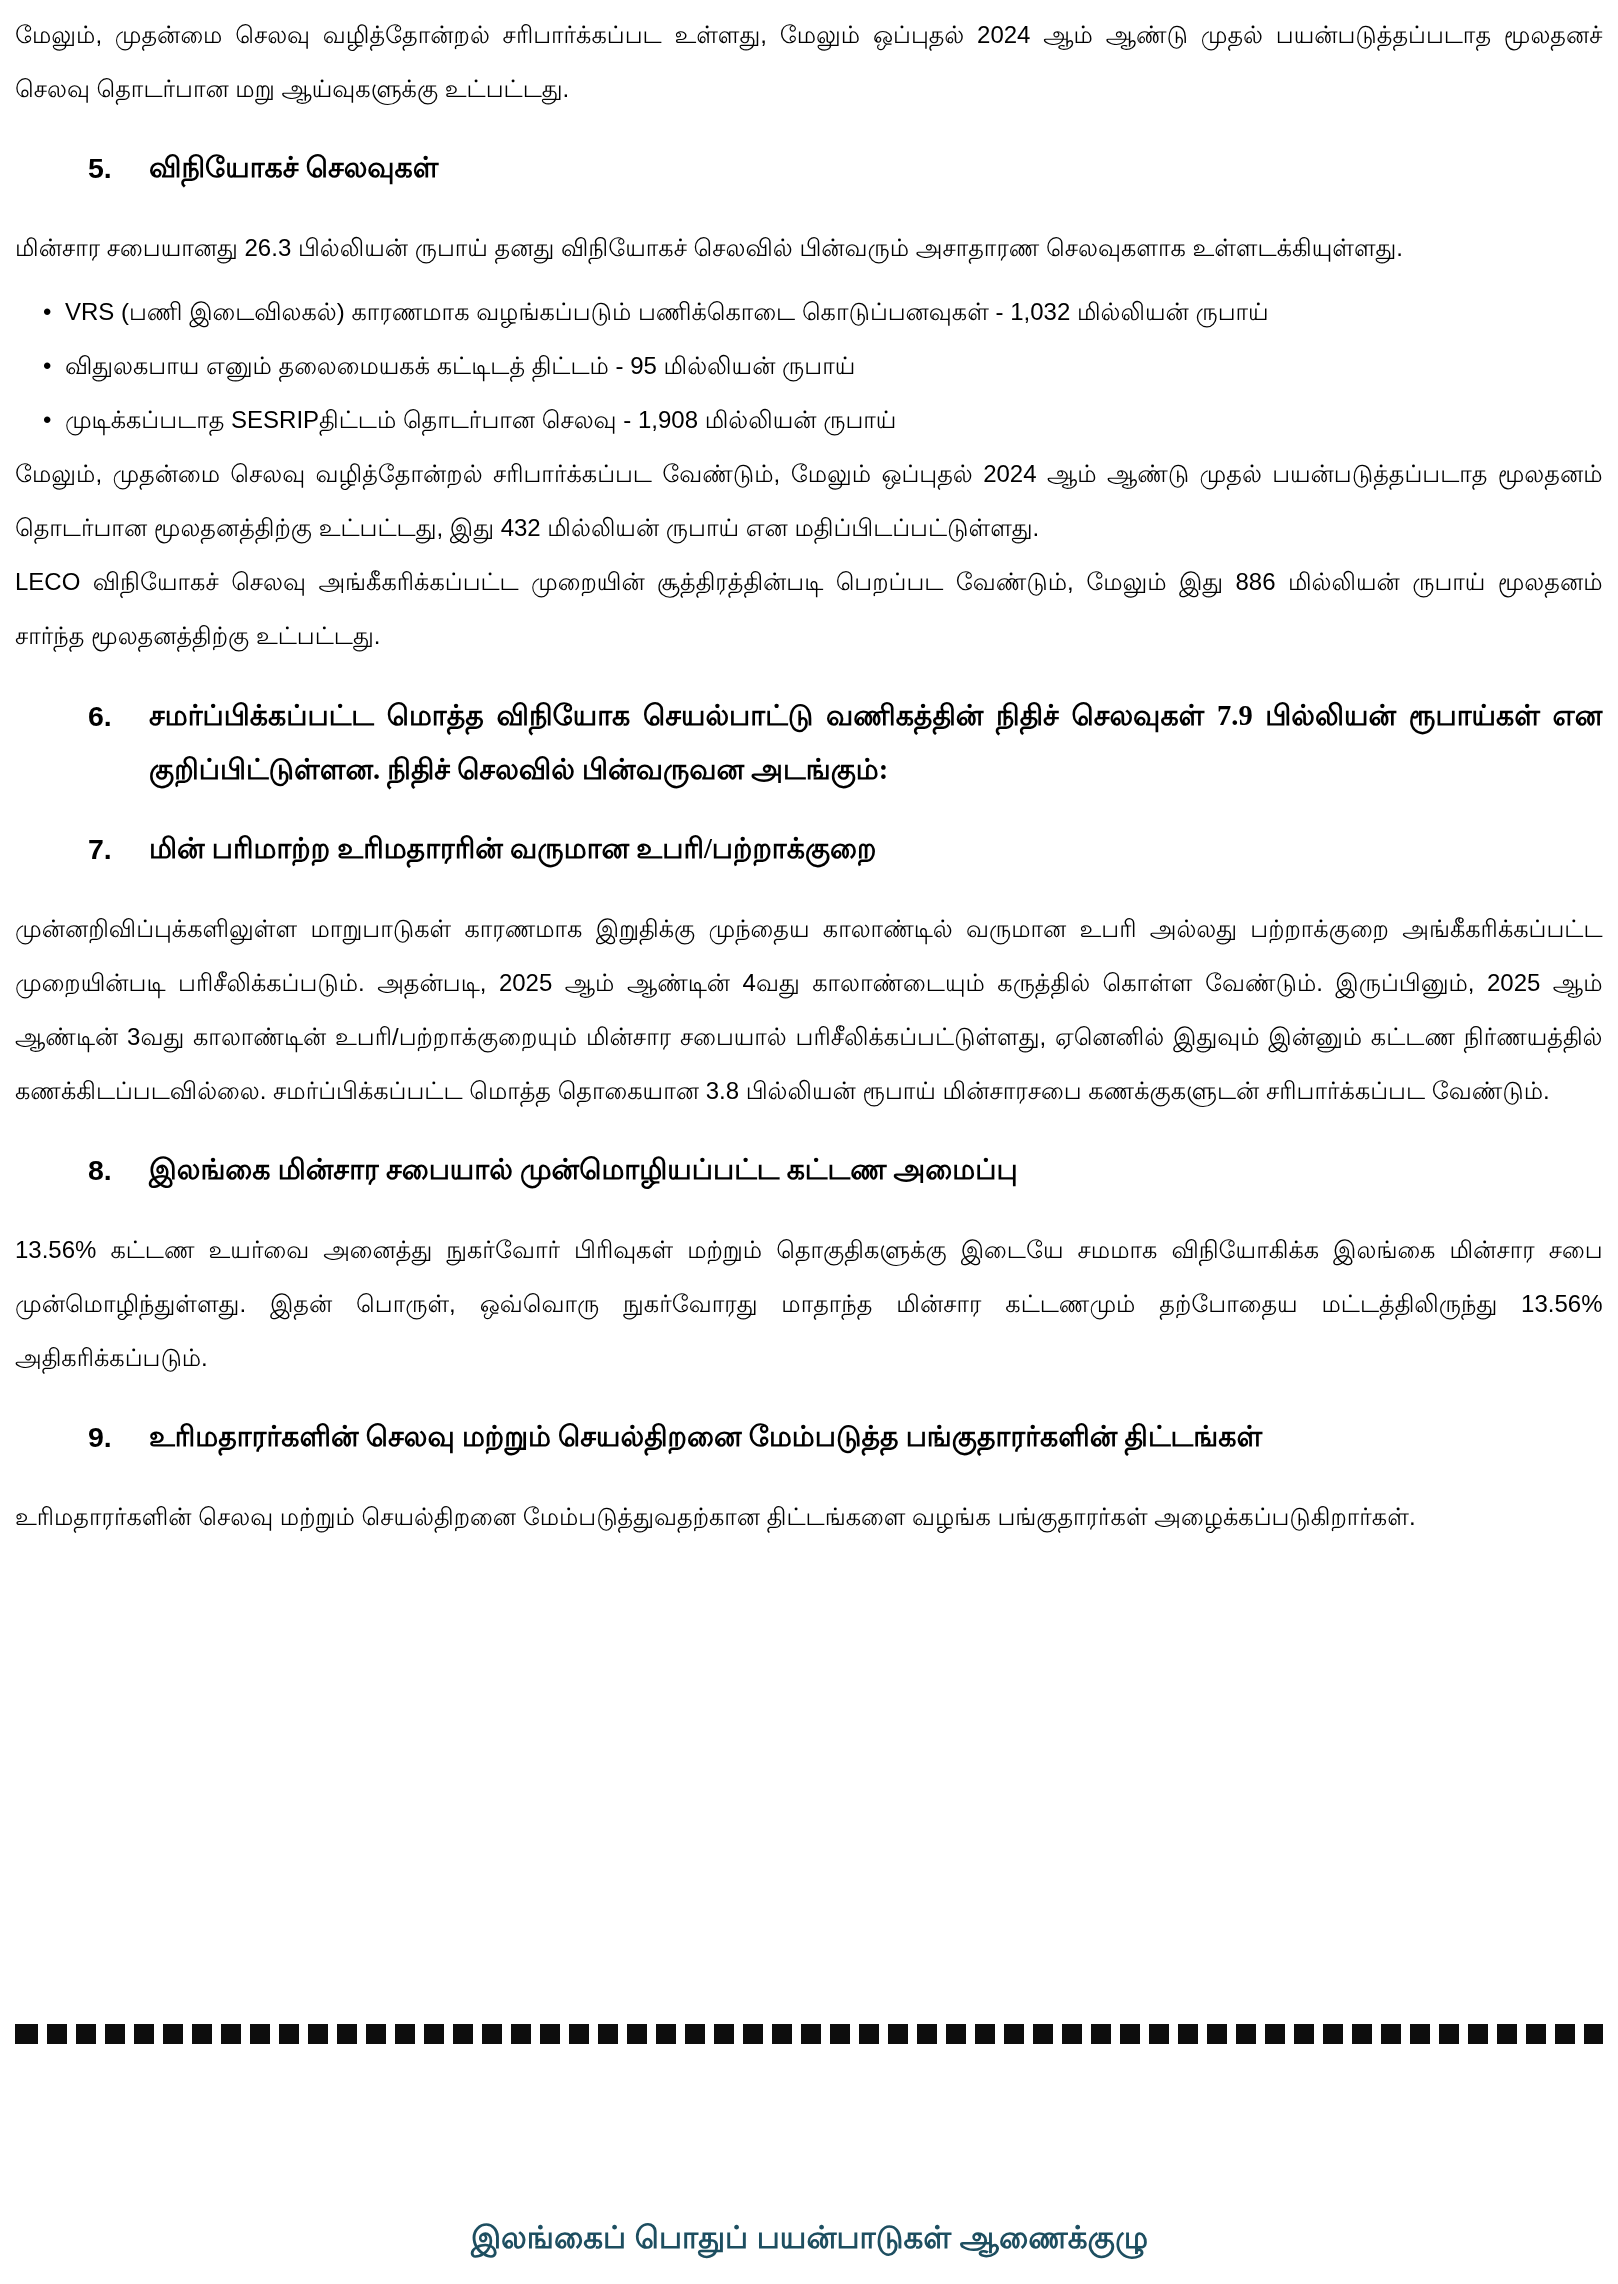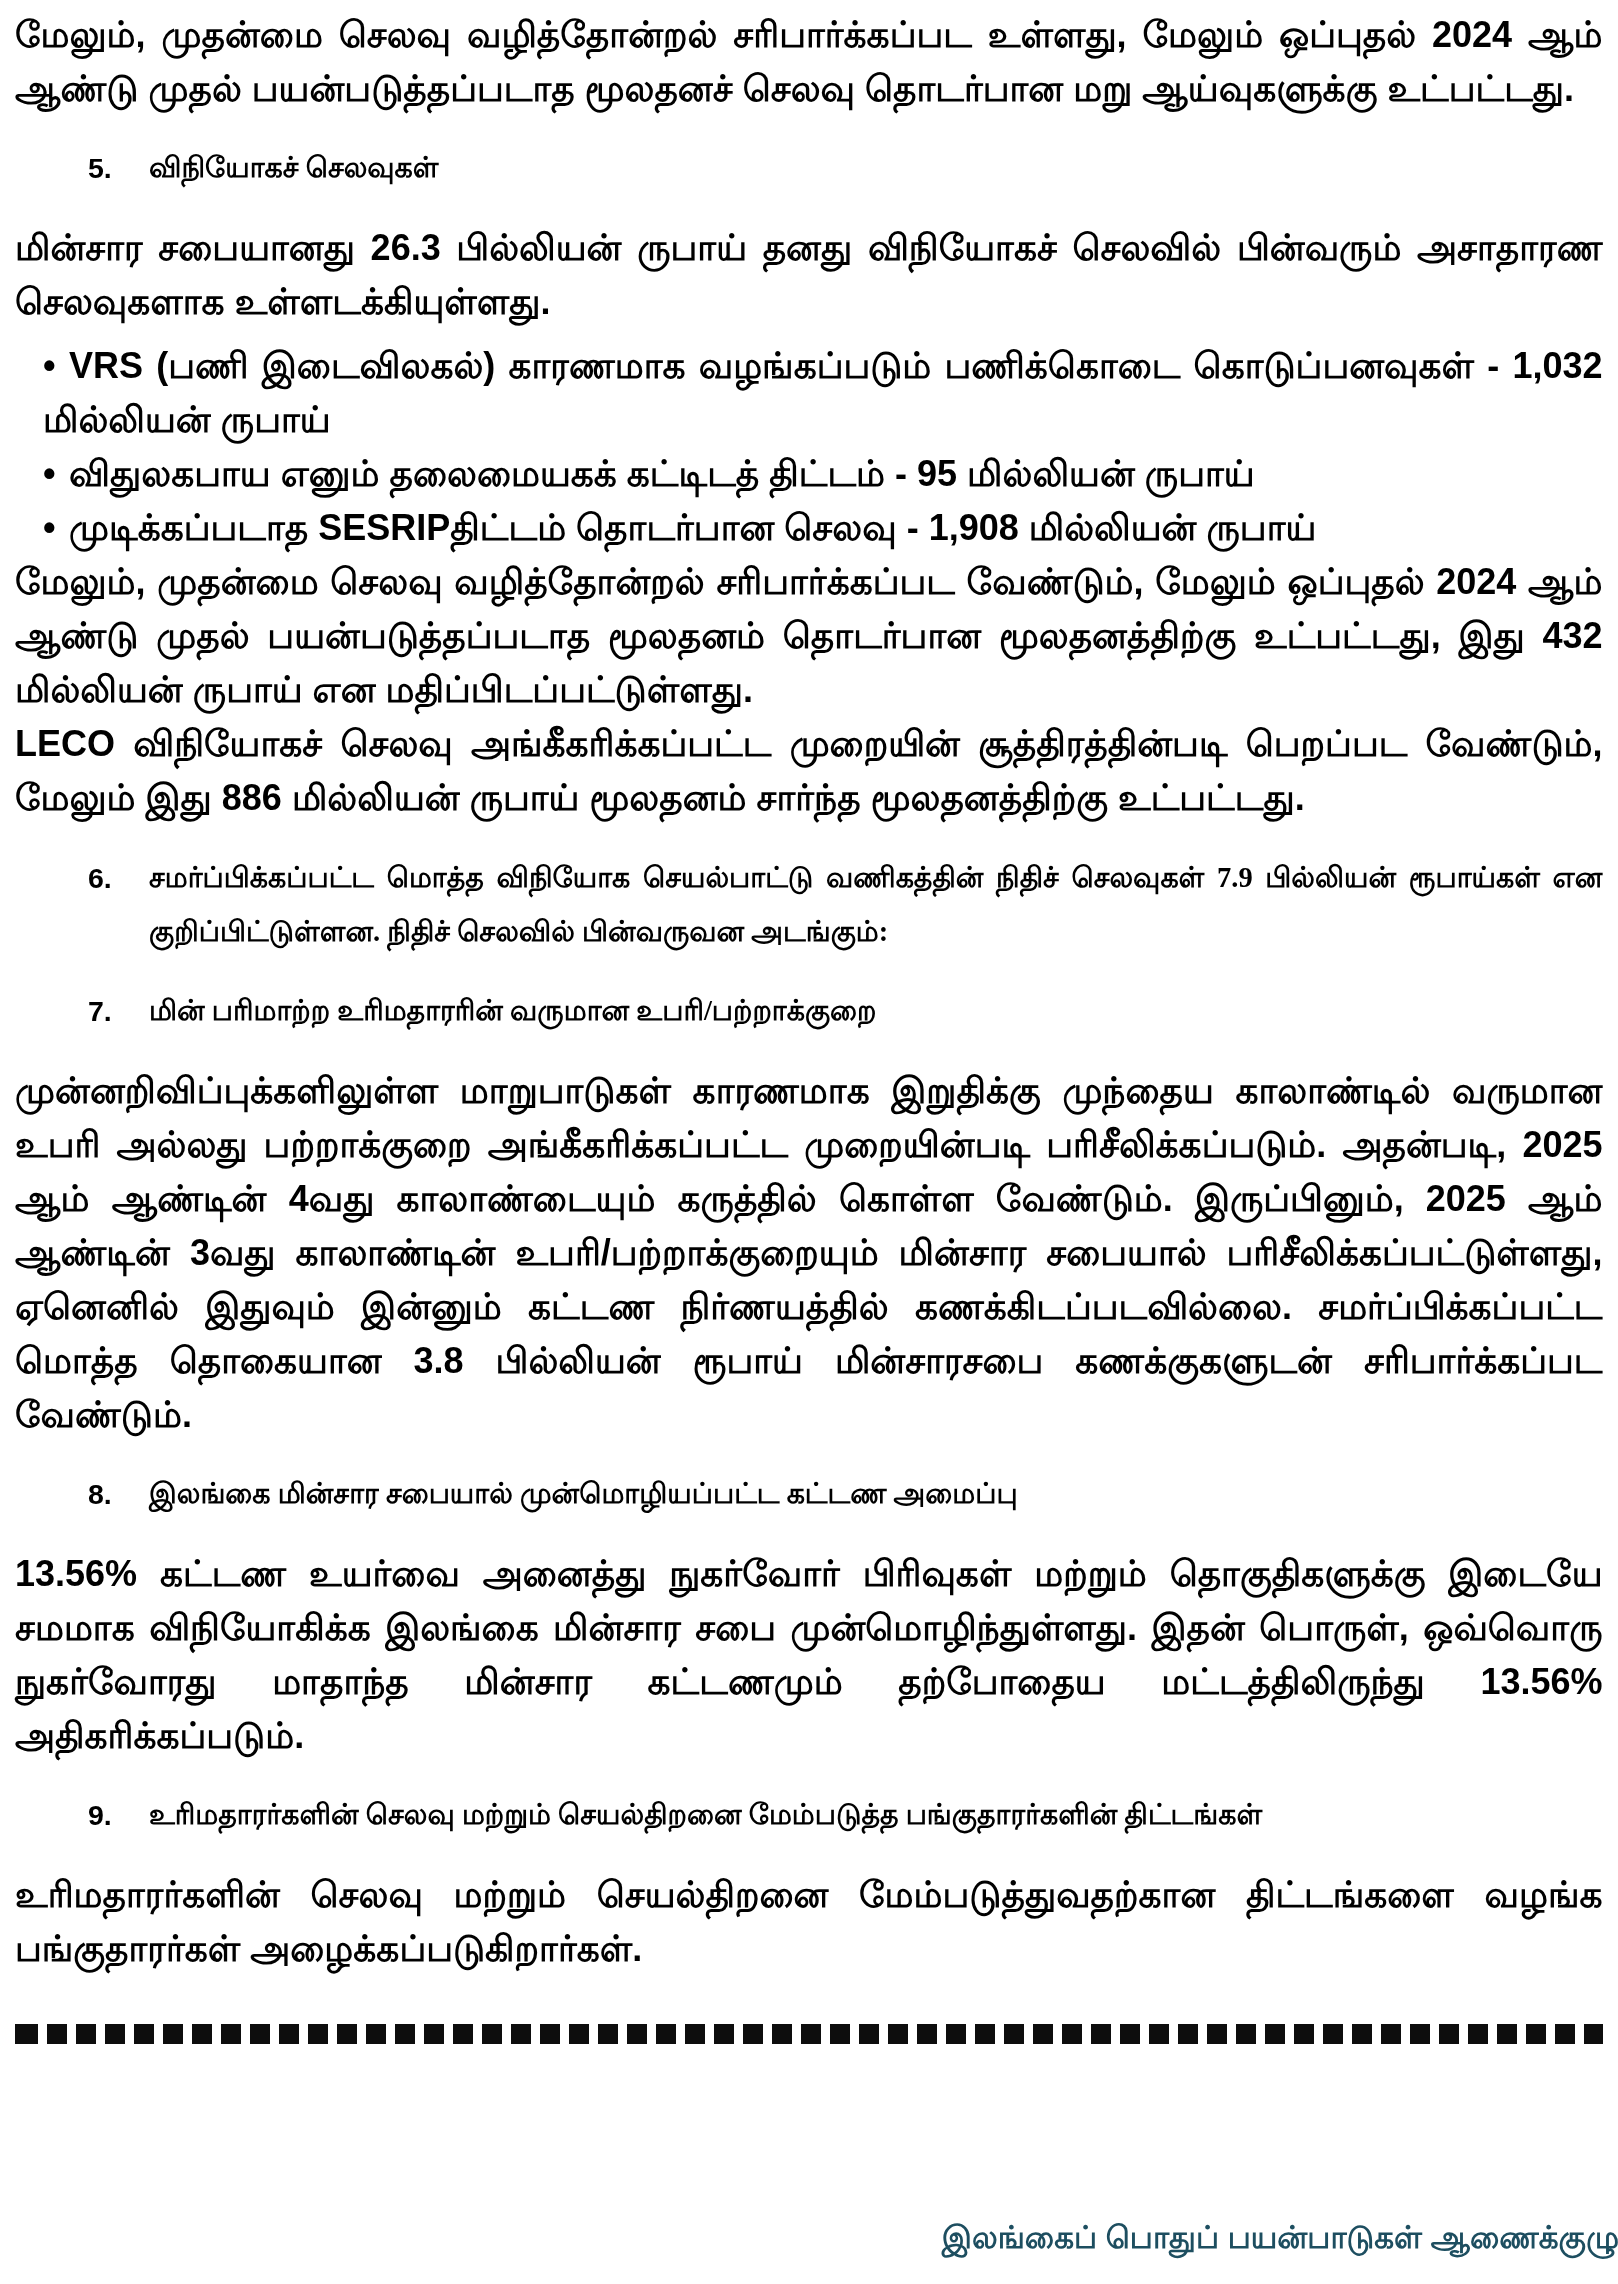--- a/index.html
+++ b/index.html
@@ -9,25 +9,25 @@
     height: 2284px;
     margin: 0 auto;
     background: #ffffff;
     font-family: "Liberation Sans", "DejaVu Sans", sans-serif;
     color: #000000;
     overflow: hidden;
     box-sizing: border-box;
     padding: 7.5px 16.5px 0 15px;
   }
   .body-para {
-    font-size: 36px;
+    font-size: 24px;
     line-height: 54px;
     text-align: justify;
     margin: 0;
-    font-weight: 700;
+    font-weight: 400;
   }
   .section-heading {
     display: grid;
     grid-template-columns: 61px 1fr;
     margin: 25.5px 0 25.5px 73px;
     font-size: 28.5px;
     font-weight: 700;
     line-height: 54px;
   }
   .section-heading .h-text { text-align: justify; font-family: Liberation Serif, serif; }
@@ -41,21 +41,21 @@
     top: 2024px;
     height: 19.5px;
     background: repeating-linear-gradient(90deg, #0d0d0d 0px, #0d0d0d 20px, #ffffff 20px, #ffffff 29px);
     border-left: 3px solid #0d0d0d;
   }
   .footer-org {
     position: absolute;
     left: 0;
     right: 0;
     top: 2211px;
-    text-align: right;
+    text-align: center;
     font-size: 31px;
     font-weight: 700;
     color: #1d4e60;
     line-height: 54px;
   }
 </style>
 </head>
 <body>
 
 <div class="page">

